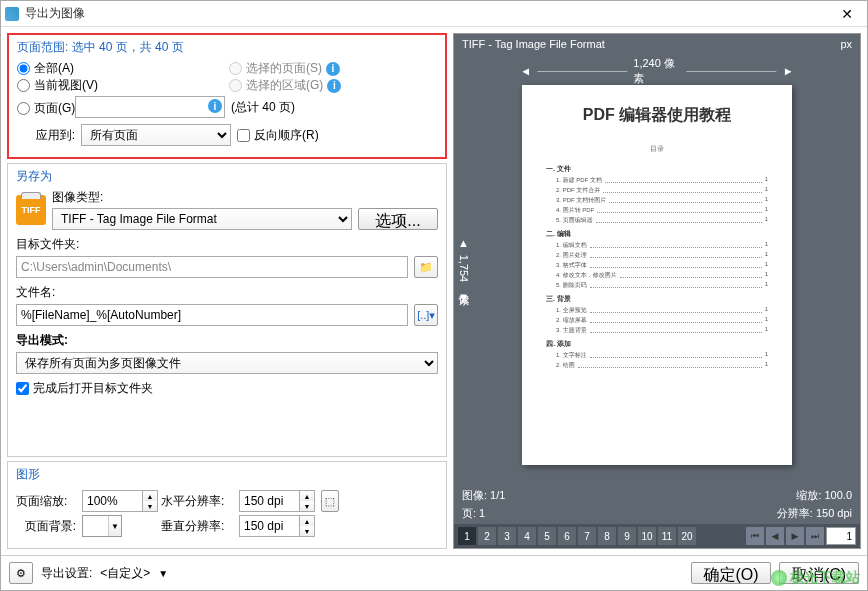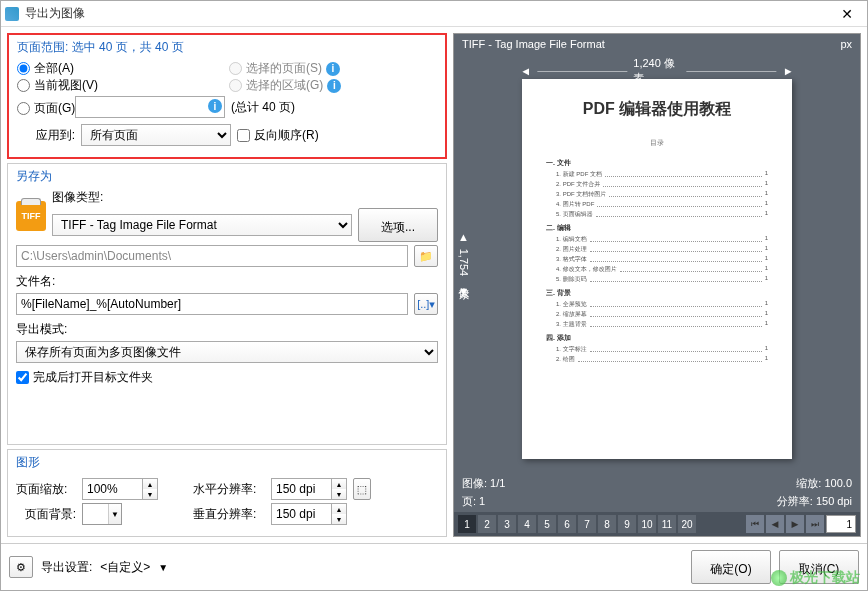--- a/index.html
+++ b/index.html
@@ -20,21 +20,21 @@
 .group-title { color: #2066c0; font-size: 12px; margin-bottom: 4px; }
 
 .row { display: flex; align-items: center; gap: 6px; margin: 3px 0; min-height: 22px; }
 .col { display: flex; flex-direction: column; }
 .radio { display: flex; align-items: center; gap: 4px; cursor: pointer; font-size: 12px; }
 .radio input { margin:0; }
 .info-icon { width: 14px; height: 14px; border-radius: 50%; background:#3aa0e8; color:#fff; font-size:10px; display:inline-flex; align-items:center; justify-content:center; font-weight:bold; }
 
 input[type=text], select { font-size:12px; padding:2px 4px; border:1px solid #aaa; background:#fff; height:22px; }
 select { background: linear-gradient(#fff,#f4f4f4); }
-.btn { font-size:12px; padding:10px 10px; border:1px solid #999; background:linear-gradient(#fff,#e8e8e8); cursor:pointer; height:34px; border-radius:2px; }
+.btn { font-size:16px; padding:2px 10px; border:1px solid #999; background:linear-gradient(#fff,#e8e8e8); cursor:pointer; height:22px; border-radius:2px; }
 .icon-btn { width:24px; height:22px; border:1px solid #999; background:linear-gradient(#fff,#eee); display:inline-flex;align-items:center;justify-content:center;cursor:pointer;font-size:11px;border-radius:2px; }
 .label { font-size:12px; }
 .checkbox { display:flex; align-items:center; gap:4px; font-size:12px; }
 
 .tiff-badge { width:30px; height:30px; background:#f39c12; border-radius:3px; color:#fff; font-size:9px; display:flex; align-items:center; justify-content:center; font-weight:bold; position:relative; }
 .tiff-badge::before{content:'';position:absolute;top:-3px;width:18px;height:6px;border:1px solid #999;border-bottom:none;border-radius:3px 3px 0 0;background:#eee;}
 
 .preview-area { flex:1; background:#5f6771; border:1px solid #999; display:flex; flex-direction:column; }
 .preview-header { color:#fff; font-size:11px; padding:4px 8px; display:flex; justify-content:space-between; }
 .preview-canvas { flex:1; position:relative; display:flex; align-items:center; justify-content:center; padding:20px 10px 10px 10px; }
@@ -138,42 +138,43 @@
         <div class="row">
           <div class="tiff-badge">TIFF</div>
           <div style="flex:1;">
             <div class="label">图像类型:</div>
             <div class="row" style="margin:2px 0 0;">
               <select style="flex:1;"><option>TIFF - Tag Image File Format</option></select>
               <button class="btn" style="width:80px;">选项...</button>
             </div>
           </div>
         </div>
+        <div class="label" style="margin-top:6px;">目标文件夹:</div>
         <div class="row">
           <input type="text" style="flex: 1 1 0%; color: rgb(136, 136, 136);" value="C:\Users\admin\Documents\">
           <span class="icon-btn">📁</span>
         </div>
         <div class="label" style="margin-top:6px;">文件名:</div>
         <div class="row">
           <input type="text" style="flex: 1 1 0%;" value="%[FileName]_%[AutoNumber]">
           <span class="icon-btn" style="color:#2066c0;">[..]▾</span>
         </div>
-        <div class="label" style="margin-top:6px;">导出模式:</div>
+        <div class="label" style="margin-top:6px;font-weight:bold;">导出模式:</div>
         <div class="row">
           <select style="flex:1;"><option>保存所有页面为多页图像文件</option></select>
         </div>
         <label class="checkbox" style="margin-top:6px;">
             <input type="checkbox" checked="" style="">
             <span>完成后打开目标文件夹</span>
           </label>
       </div>
 
       <div class="group">
         <div class="group-title">图形</div>
-        <div style="display:flex; gap:35px;">
+        <div style="display:flex; gap:3px;">
           <div>
             <div class="row">
               <span class="label" style="width:60px;">页面缩放:</span>
               <div class="spinbox">
                   <input type="text" value="100%" style="">
                   <div class="spinbtns">
                     <div class="sb">▲</div>
                     <div class="sb">▼</div>
                   </div>
                 </div>

